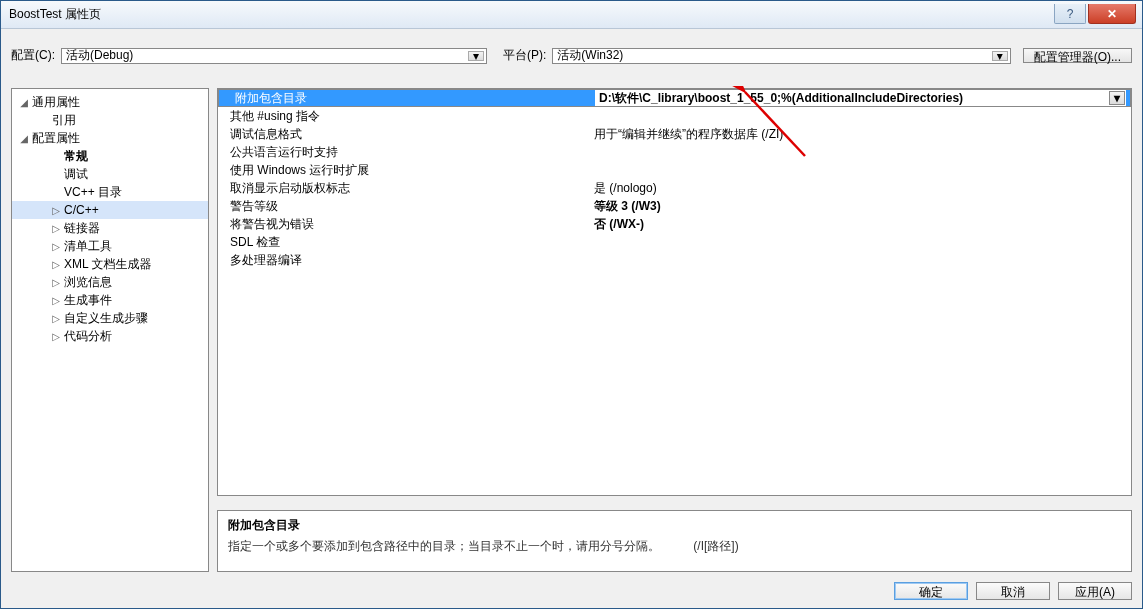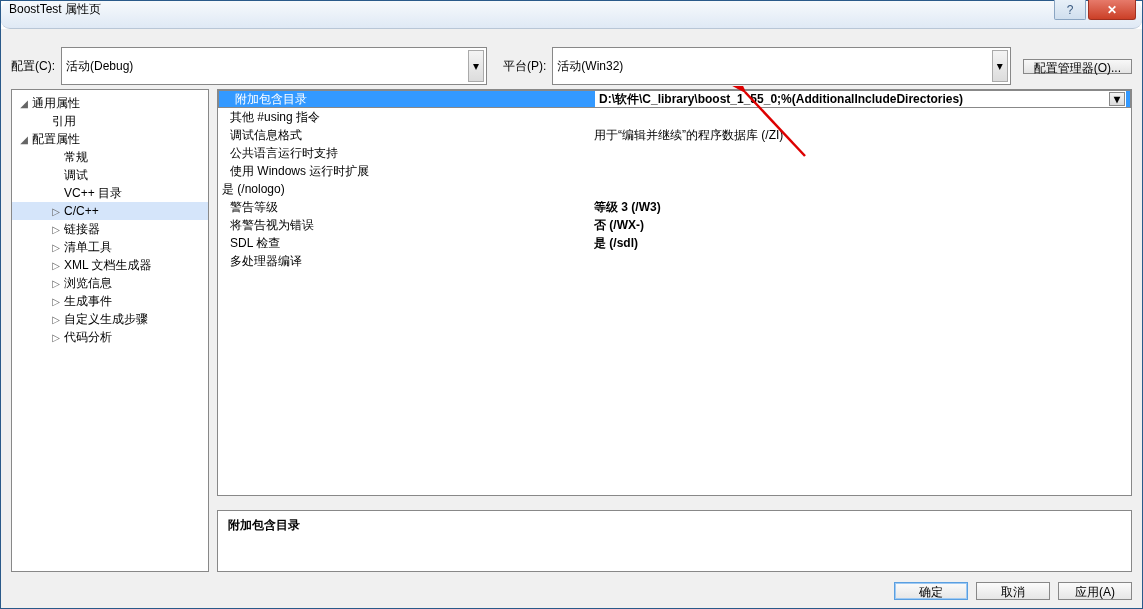--- a/index.html
+++ b/index.html
@@ -1,31 +1,31 @@
 <!DOCTYPE html>
 <html><head>
 <meta charset="utf-8">
 <style>
   * { box-sizing: border-box; font-family: "Microsoft YaHei", "Segoe UI", Tahoma, sans-serif; font-size: 12px; }
   body { margin: 0; background: #dde6ee; width: 1143px; height: 609px; overflow: hidden; }
 
   .window { width: 1143px; height: 609px; background: #fff; border: 1px solid #2a5a8a; display: flex; flex-direction: column; }
-  .titlebar { height: 28px; background: linear-gradient(to bottom, #f6f9fc, #dfe9f5); display: flex; padding-left: 8px; border-bottom: 1px solid #b8c6d6; border-radius: 9px; }
+  .titlebar { height: 28px; background: linear-gradient(to bottom, #f6f9fc, #dfe9f5); display: flex; align-items: center; padding-left: 8px; border-bottom: 1px solid #b8c6d6; }
   .titlebar-text { color: #000; }
   .titlebar-controls { margin-left: auto; display: flex; }
   .tb-btn { width: 32px; height: 20px; margin-top: -1px; display: flex; align-items: center; justify-content: center; border: 1px solid #8aa5c2; border-top: none; background: linear-gradient(#e8f0f8,#d0dfee); color:#3a5a80;}
   .tb-btn.help { border-radius: 0 0 2px 2px; margin-right: 2px;}
   .tb-btn.close { background: linear-gradient(#e67a6a,#cb3f27); color: #fff; width: 48px; border-color:#a03020; border-radius:0 0 3px 3px; margin-right:6px;}
   .tb-btn.close span{font-weight:bold;}
 
   .content { flex: 1; display: flex; flex-direction: column; padding: 8px 10px; background: #f0f0f0; }
 
-  .toprow { display: flex; align-items: center; gap: 6px; margin: 10px 0 4px 0; }
+  .toprow { display: flex; align-items: center; gap: 6px; margin: 10px 0 24px 0; }
   .toprow label { white-space: nowrap; }
-  .sel { flex: 1; height: 38px; border: 1px solid #888; background: #fff; display: flex; align-items: center; padding: 0 4px; position: relative; }
+  .sel { flex: 1; height: 16px; border: 1px solid #888; background: #fff; display: flex; align-items: center; padding: 0 4px; position: relative; }
   .sel .arrow { position: absolute; right: 2px; top: 2px; bottom: 2px; width: 16px; background: linear-gradient(#f4f4f4,#dcdcdc); border: 1px solid #aaa; display:flex;align-items:center;justify-content:center; }
   .cfg-btn { height: 15px; padding: 0 10px; border: 1px solid #888; background: linear-gradient(#f8f8f8,#e4e4e4); margin-left: 6px; }
 
   .body { flex: 1; display: flex; gap: 8px; min-height: 0; }
   .tree { width: 198px; border: 1px solid #888; background: #fff; overflow: auto; padding: 4px 0; }
   .tree-item { display: flex; align-items: center; height: 18px; padding-left: 6px; cursor: default; white-space: nowrap; }
   .tree-item.selected { background: #d5e5fa; }
   .twisty { display: inline-block; width: 12px; text-align: center; color: #666; margin-right: 2px; font-size: 10px;}
   .tree-label {}
 
@@ -90,21 +90,21 @@
             <span class="tree-label">通用属性</span>
           </div>
           <div class="tree-item" style="padding-left: 26px;">
             <span class="twisty"></span>
             <span class="tree-label">引用</span>
           </div>
           <div class="tree-item" style="padding-left: 6px;">
             <span class="twisty">◢</span>
             <span class="tree-label">配置属性</span>
           </div>
-          <div class="tree-item" style="padding-left: 38px;">
+          <div class="tree-item" style="padding-left: 38px; font-weight: bold;">
             <span class="twisty"></span>
             <span class="tree-label">常规</span>
           </div>
           <div class="tree-item" style="padding-left: 38px;">
             <span class="twisty"></span>
             <span class="tree-label">调试</span>
           </div>
           <div class="tree-item" style="padding-left: 38px; text-align: center;">
             <span class="twisty"></span>
             <span class="tree-label">VC++ 目录</span>
@@ -162,41 +162,46 @@
             </div>
             <div class="grid-row">
               <div class="k">公共语言运行时支持</div>
               <div class="v"><span></span></div>
             </div>
             <div class="grid-row">
               <div class="k">使用 Windows 运行时扩展</div>
               <div class="v"><span></span></div>
             </div>
             <div class="grid-row">
+              <div class="k">取消显示启动版权标志</div>
               <div class="v"><span>是 (/nologo)</span></div>
             </div>
             <div class="grid-row">
               <div class="k">警告等级</div>
               <div class="v bold"><span>等级 3 (/W3)</span></div>
             </div>
             <div class="grid-row">
               <div class="k">将警告视为错误</div>
               <div class="v bold"><span>否 (/WX-)</span></div>
             </div>
             <div class="grid-row">
               <div class="k">SDL 检查</div>
-              <div class="v bold"><span>是 (/sdl)</span></div>
             </div>
             <div class="grid-row">
               <div class="k">多处理器编译</div>
               <div class="v"><span></span></div>
             </div>
           </div>
         <div class="desc">
           <div class="desc-title">附加包含目录</div>
+          <div class="desc-body">
+            <span>指定一个或多个要添加到包含路径中的目录；当目录不止一个时，请用分号分隔。</span>
+            &nbsp;&nbsp;&nbsp;&nbsp;&nbsp;&nbsp;&nbsp;&nbsp;
+            <span>(/I[路径])</span>
+          </div>
         </div>
       </div>
 
     </div>
 
     <div class="bottom">
       <button class="btn default">确定</button>
       <button class="btn">取消</button>
       <button class="btn">应用(A)</button>
     </div>

